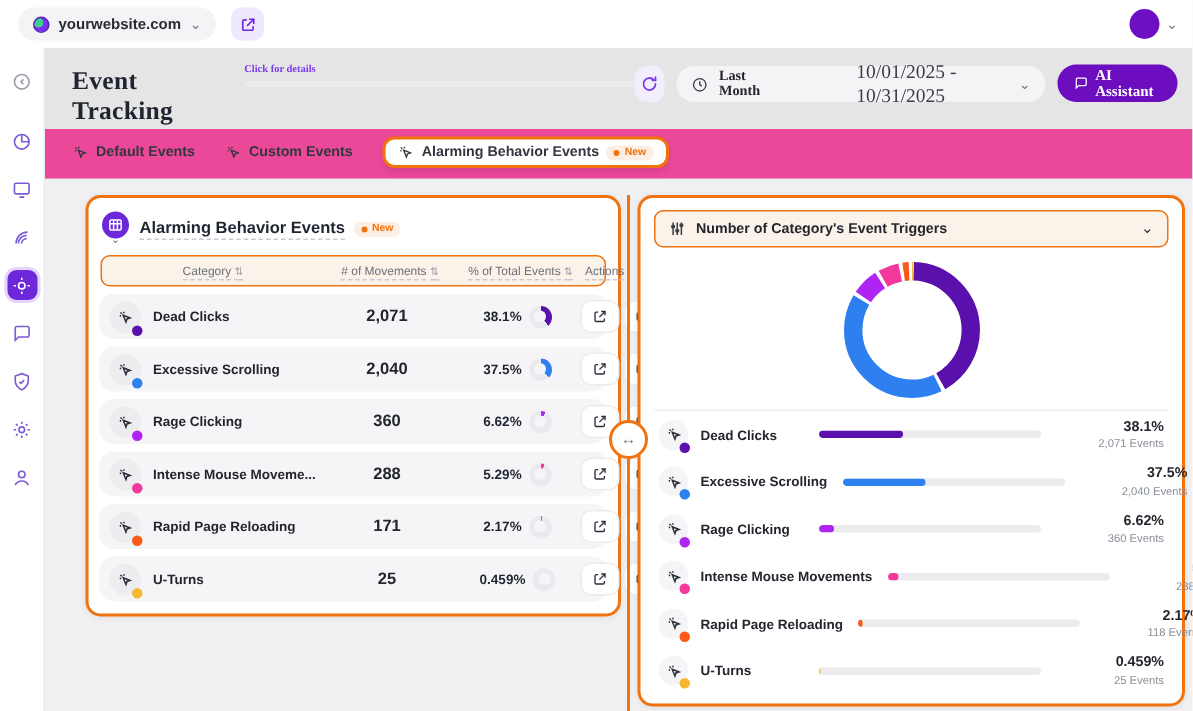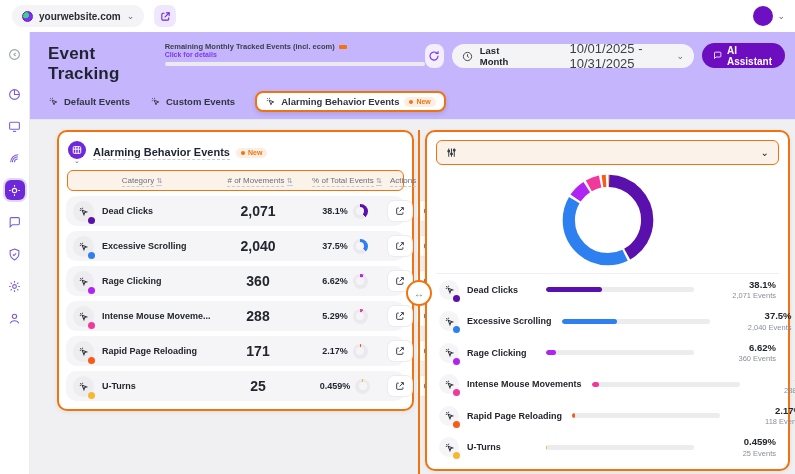--- a/index.html
+++ b/index.html
@@ -20,38 +20,38 @@
   .app { display:flex; height:442px; }
   .sidebar { width:30px; background:#fff; border-right:1px solid #ececef; display:flex; flex-direction:column; align-items:center; padding-top:6px; }
   .sb-item { width:20px; height:20px; margin:6px 0; display:flex; align-items:center; justify-content:center; color:#7c5cd6; cursor:pointer; border-radius:6px; }
   .sb-item.muted { color:#9aa0a8; margin-bottom:14px; }
   .sb-item.active { background:#6d28d9; color:#fff; box-shadow:0 0 0 2px #e4d6fb; }
   .sb-item svg { width:13px; height:13px; }
 
   .main { flex:1; display:flex; flex-direction:column; }
 
   
-  .page-header { display:flex; align-items:flex-start; padding:8px 10px 2px 18px; background:#c4b5fd; }
+  .page-header { display:flex; align-items:flex-start; padding:8px 10px 2px 18px; background:#e5e5e5;font-family:Liberation Serif, serif; }
   .page-title { font-size:17px; font-weight:bold; letter-spacing:.2px; padding-top:4px; }
   .usage { margin-left:14px; padding-top:2px; width:268px; }
   .usage-top { display:flex; align-items:center; gap:4px; }
   .usage-label { font-size:7.5px; font-weight:bold; color:#3a3f48; }
   .usage-flag { width:8px; height:4px; background:#f1730f; border-radius:1px; }
   .usage-link { font-size:7px; color:#7c3aed; font-weight:bold; cursor:pointer; }
   .usage-track { margin-top:4px; height:4px; width:260px; background:#ebebee; border-radius:2px; }
   .hdr-right { margin-left:auto; display:flex; align-items:flex-end; gap:8px; padding-top:3px; }
   .refresh-btn { width:24px; height:24px; background:#f3eefb; border-radius:8px; display:flex; align-items:center; justify-content:center; color:#7c3aed; cursor:pointer; }
   .date-pill { display:flex; align-items:center; gap:7px; background:#f4f4f6; border-radius:13px; height:24px; padding:0 10px; cursor:pointer; }
   .date-pill .clock { color:#3a3f48; display:flex; }
   .preset { font-size:9.5px; font-weight:bold; color:#23262e; }
   .range { font-size:13px; color:#3a3f48;margin-left:47px; }
   .ai-btn { display:flex; align-items:center; gap:5px; background:#6c0ec0; color:#fff; border-radius:14px; height:25px; padding:0 11px; font-size:10px; font-weight:bold; cursor:pointer; }
 
   
-  .tabs { display:flex; align-items:center; gap:20px; padding:5px 18px 7px; background:#c4b5fd; border-bottom:1px solid #e7e7ea; }
+  .tabs { display:flex; align-items:center; gap:20px; padding:5px 18px 7px; background:#ec4899; border-bottom:1px solid #e7e7ea; }
   .tab { display:flex; align-items:center; gap:5px; font-size:9.5px; font-weight:bold; color:#32363f; cursor:pointer; }
   .tab svg { width:11px; height:11px; }
   .tab.active-wrap { border:2.5px solid #f1730f; border-radius:8px; padding:3px 8px; background:#fff; box-shadow:0 2px 5px rgba(0,0,0,.12); }
   .new-badge { display:flex; align-items:center; gap:3px; background:#fdeee3; border-radius:7px; padding:1.5px 5px; font-size:7px; font-weight:bold; color:#f1730f; }
   .new-badge i { width:4px; height:4px; border-radius:50%; background:#f1730f; }
 
   
   .content { flex:1; background:#f0eff2; position:relative; display:flex; align-items:flex-start; padding:10px 5px 0 27px; gap:11px; }
 
   .panel { background:#fff; border:2px solid #f1730f; border-radius:10px; box-shadow:0 1px 5px rgba(0,0,0,.07); }
@@ -81,21 +81,21 @@
   .colhead { display:grid; grid-template-columns:148px 88px 86px 1fr; align-items:center; border:1.5px solid #f1730f; border-radius:6px; background:#fbf2e9; height:21px; margin:0 1px; }
   .col-label { font-size:8px; color:#6b7078; text-align:center; }
   .col-label span { border-bottom:1px dashed #c9c9d2; padding-bottom:1px; }
   .sort { font-size:7px; color:#9aa0a8; }
   .t-row { display:grid; grid-template-columns:148px 88px 86px 1fr; align-items:center; background:#f5f5f7; border-radius:10px; height:30px; margin-top:5px; }
   .cat-cell { display:flex; align-items:center; gap:8px; padding-left:7px; }
   .row-ic { position:relative; width:21px; height:21px; border-radius:50%; background:#ededf0; display:flex; align-items:center; justify-content:center; color:#2a2f3a; }
   .row-ic svg { width:11px; height:11px; }
   .dot { position:absolute; bottom:-2px; right:-1px; width:7px; height:7px; border-radius:50%; background:#888; }
   .cat-name { font-size:9px; font-weight:bold; color:#23262e; white-space:nowrap; }
-  .num-cell { font-size:14px; font-weight:bold; color:#23262e; text-align:center; }
+  .num-cell { font-size:11px; font-weight:bold; color:#23262e; text-align:center; }
   .pct-cell { display:flex; align-items:center; justify-content:center; gap:5px; font-size:9px; font-weight:bold; }
   .mini-donut { position:relative; width:15px; height:15px; border-radius:50%; background:#e9e9ee; }
   .mini-donut .hole { position:absolute; inset:3.5px; border-radius:50%; background:#f5f5f7; }
   .act-cell { display:flex; justify-content:flex-end; gap:5px; padding-right:7px; }
   .act-btn { width:24px; height:20px; background:#fff; border-radius:6px; box-shadow:0 0 0 1px #ececef; display:flex; align-items:center; justify-content:center; color:#2a2f3a; cursor:pointer; }
   .act-btn svg { width:10px; height:10px; }
 
   
   .connector-line { position:absolute; left:389px; top:10px; width:2px; height:345px; background:#f1730f; transform:translateX(-50%); }
   .connector { position:absolute; left:389px; top:160px; transform:translateX(-50%); width:26px; height:26px; background:#fff; border:2.5px solid #f1730f; border-radius:50%; display:flex; align-items:center; justify-content:center; color:#6f757d; font-size:10px; cursor:pointer; z-index:2; }
@@ -194,24 +194,20 @@
           <path d="M4 21c1.5-3.5 4.5-5 8-5s6.5 1.5 8 5"></path>
         </svg>
     </div>
   </div>
 
   <div class="main">
 
     <div class="page-header">
       <div class="page-title">Event Tracking</div>
       <div class="usage">
-        <div class="usage-top">
-          <span class="usage-label">Remaining Monthly Tracked Events (incl. ecom)</span>
-          <span class="usage-flag"></span>
-        </div>
         <div class="usage-link">Click for details</div>
         <div class="usage-track"></div>
       </div>
       <div class="hdr-right">
         <div class="refresh-btn">
           <svg width="12" height="12" viewBox="0 0 24 24" fill="none" stroke="currentColor" stroke-width="2.4" stroke-linecap="round">
               <path d="M20 12a8 8 0 1 1-2.3-5.6"></path>
               <path d="M20 3v4h-4"></path>
             </svg>
         </div>
@@ -500,20 +496,21 @@
       <div class="connector">↔</div>
 
       <div class="panel right-panel">
         <div class="selector">
           <svg width="11" height="11" viewBox="0 0 24 24" fill="none" stroke="#3a3f48" stroke-width="2.2">
               <path d="M6 3v18M12 3v18M18 3v18"></path>
               <circle cx="6" cy="9" r="2" fill="#3a3f48"></circle>
               <circle cx="12" cy="15" r="2" fill="#3a3f48"></circle>
               <circle cx="18" cy="7" r="2" fill="#3a3f48"></circle>
             </svg>
+          <span class="selector-label">Number of Category's Event Triggers</span>
           <span class="chev">⌄</span>
         </div>
 
         <div class="donut-wrap">
           <svg id="donut-svg" width="98" height="98" viewBox="0 0 100 100">
             <g id="donut-segments" transform="rotate(-90 50 50)">
                 <circle cx="50" cy="50" r="40" fill="none" stroke="#5a10ac" stroke-width="12.5" stroke-dasharray="103.83120301025846 147.496209276925" stroke-dashoffset="-1.2"></circle>
                 <circle cx="50" cy="50" r="40" fill="none" stroke="#2e7ff0" stroke-width="12.5" stroke-dasharray="102.15827067938825 149.1691416077952" stroke-dashoffset="-107.43120301025847"></circle>
                 <circle cx="50" cy="50" r="40" fill="none" stroke="#af24f2" stroke-width="12.5" stroke-dasharray="16.058020050601343 235.26939223658212" stroke-dashoffset="-211.98947368964673"></circle>
                 <circle cx="50" cy="50" r="40" fill="none" stroke="#f2389a" stroke-width="12.5" stroke-dasharray="12.34968671717237 238.97772557001107" stroke-dashoffset="-230.44749374024806"></circle>

